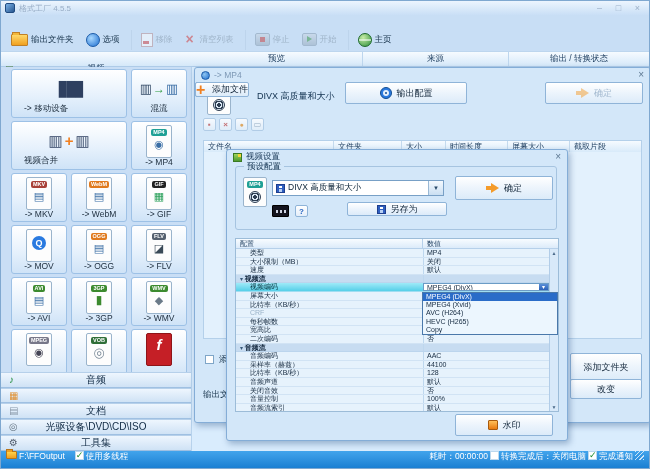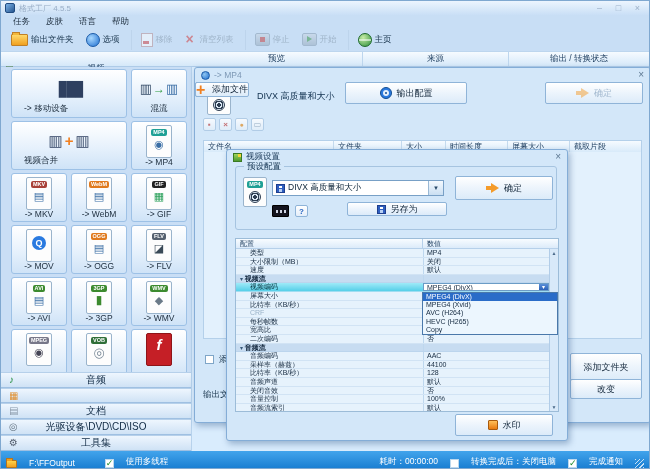--- a/index.html
+++ b/index.html
@@ -198,21 +198,21 @@
   .vscroll{position:absolute;right:0;top:10px;width:9px;bottom:0;background:#d8e9f9;border-left:1px solid #b2cde8;box-sizing:border-box}
   .vscroll .up,.vscroll .dn{position:absolute;left:0;right:0;text-align:center;font-size:5px;color:#4a6a8a}
   .up{top:1px}.dn{bottom:1px}
   .up::before{content:"▲"}.dn::before{content:"▼"}
   .ddlist{position:absolute;left:195px;top:142px;width:136px;height:43px;background:#ecf6fe;border:1px solid #4a78aa;z-index:6;box-sizing:border-box}
   .opt{height:8.2px;line-height:8.2px;padding-left:3px;font-size:7px;color:#152a40;white-space:nowrap;overflow:hidden}
   .opt.sel-opt{background:#2a6cc8;color:#fff}
   .b-wm{left:228px;top:264px;width:98px;height:22px}
   
   .statusbar{position:absolute;left:0;right:0;bottom:0;height:17px;background:linear-gradient(#42a4ec,#1b7fd2);
-    display:flex;align-items:flex-end;gap:12px;padding:0 5px;color:#fff;font-size:8.5px;z-index:5}
+    display:flex;align-items:flex-start;gap:2px;padding:0 5px;color:#fff;font-size:8.5px;z-index:5}
   .sb-folder{width:11px;height:8px;background:linear-gradient(#ffd34a,#f0a020);border:1px solid #b8741a;border-radius:1px;position:relative;box-sizing:border-box;flex:0 0 auto}
   .sb-folder::before{content:"";position:absolute;top:-3px;left:-1px;width:5px;height:2px;background:#f0a020;border:1px solid #b8741a;border-bottom:none}
   .sb-check{width:9px;height:9px;background:#fff;border:1px solid #bcd8ee;position:relative;flex:0 0 auto;box-sizing:border-box}
   .sb-check.checked::before{content:"✓";position:absolute;top:-2px;left:0;font-size:9px;font-weight:bold;color:#1a8a2a}
   .sb-spacer{flex:1}
   .sb-grip{width:9px;height:9px;flex:0 0 auto;background:repeating-linear-gradient(135deg,rgba(255,255,255,.75) 0 1px,transparent 1px 3px)}
   .gap6{width:6px;flex:0 0 auto}
 </style>
 </head>
 <body>
@@ -221,30 +221,20 @@
 
   <div class="titlebar">
     <span class="appicon"></span>
     <span class="apptitle">格式工厂 4.5.5</span>
     <span class="tspacer"></span>
     <span class="winctrl">–</span>
     <span class="winctrl">□</span>
     <span class="winctrl">×</span>
   </div>
 
-  <div class="menubar">
-
-      <span class="mitem">任务</span>
-
-      <span class="mitem">皮肤</span>
-
-      <span class="mitem">语言</span>
-
-      <span class="mitem">帮助</span>
-    </div>
 
   <div class="toolbar">
     <div class="tbwrap">
 
         <span class="tbtn tb-folder">
           <span class="ticon"></span>
           <span class="tlbl">输出文件夹</span>
         </span>
 
         <span class="tbtn tb-options">

